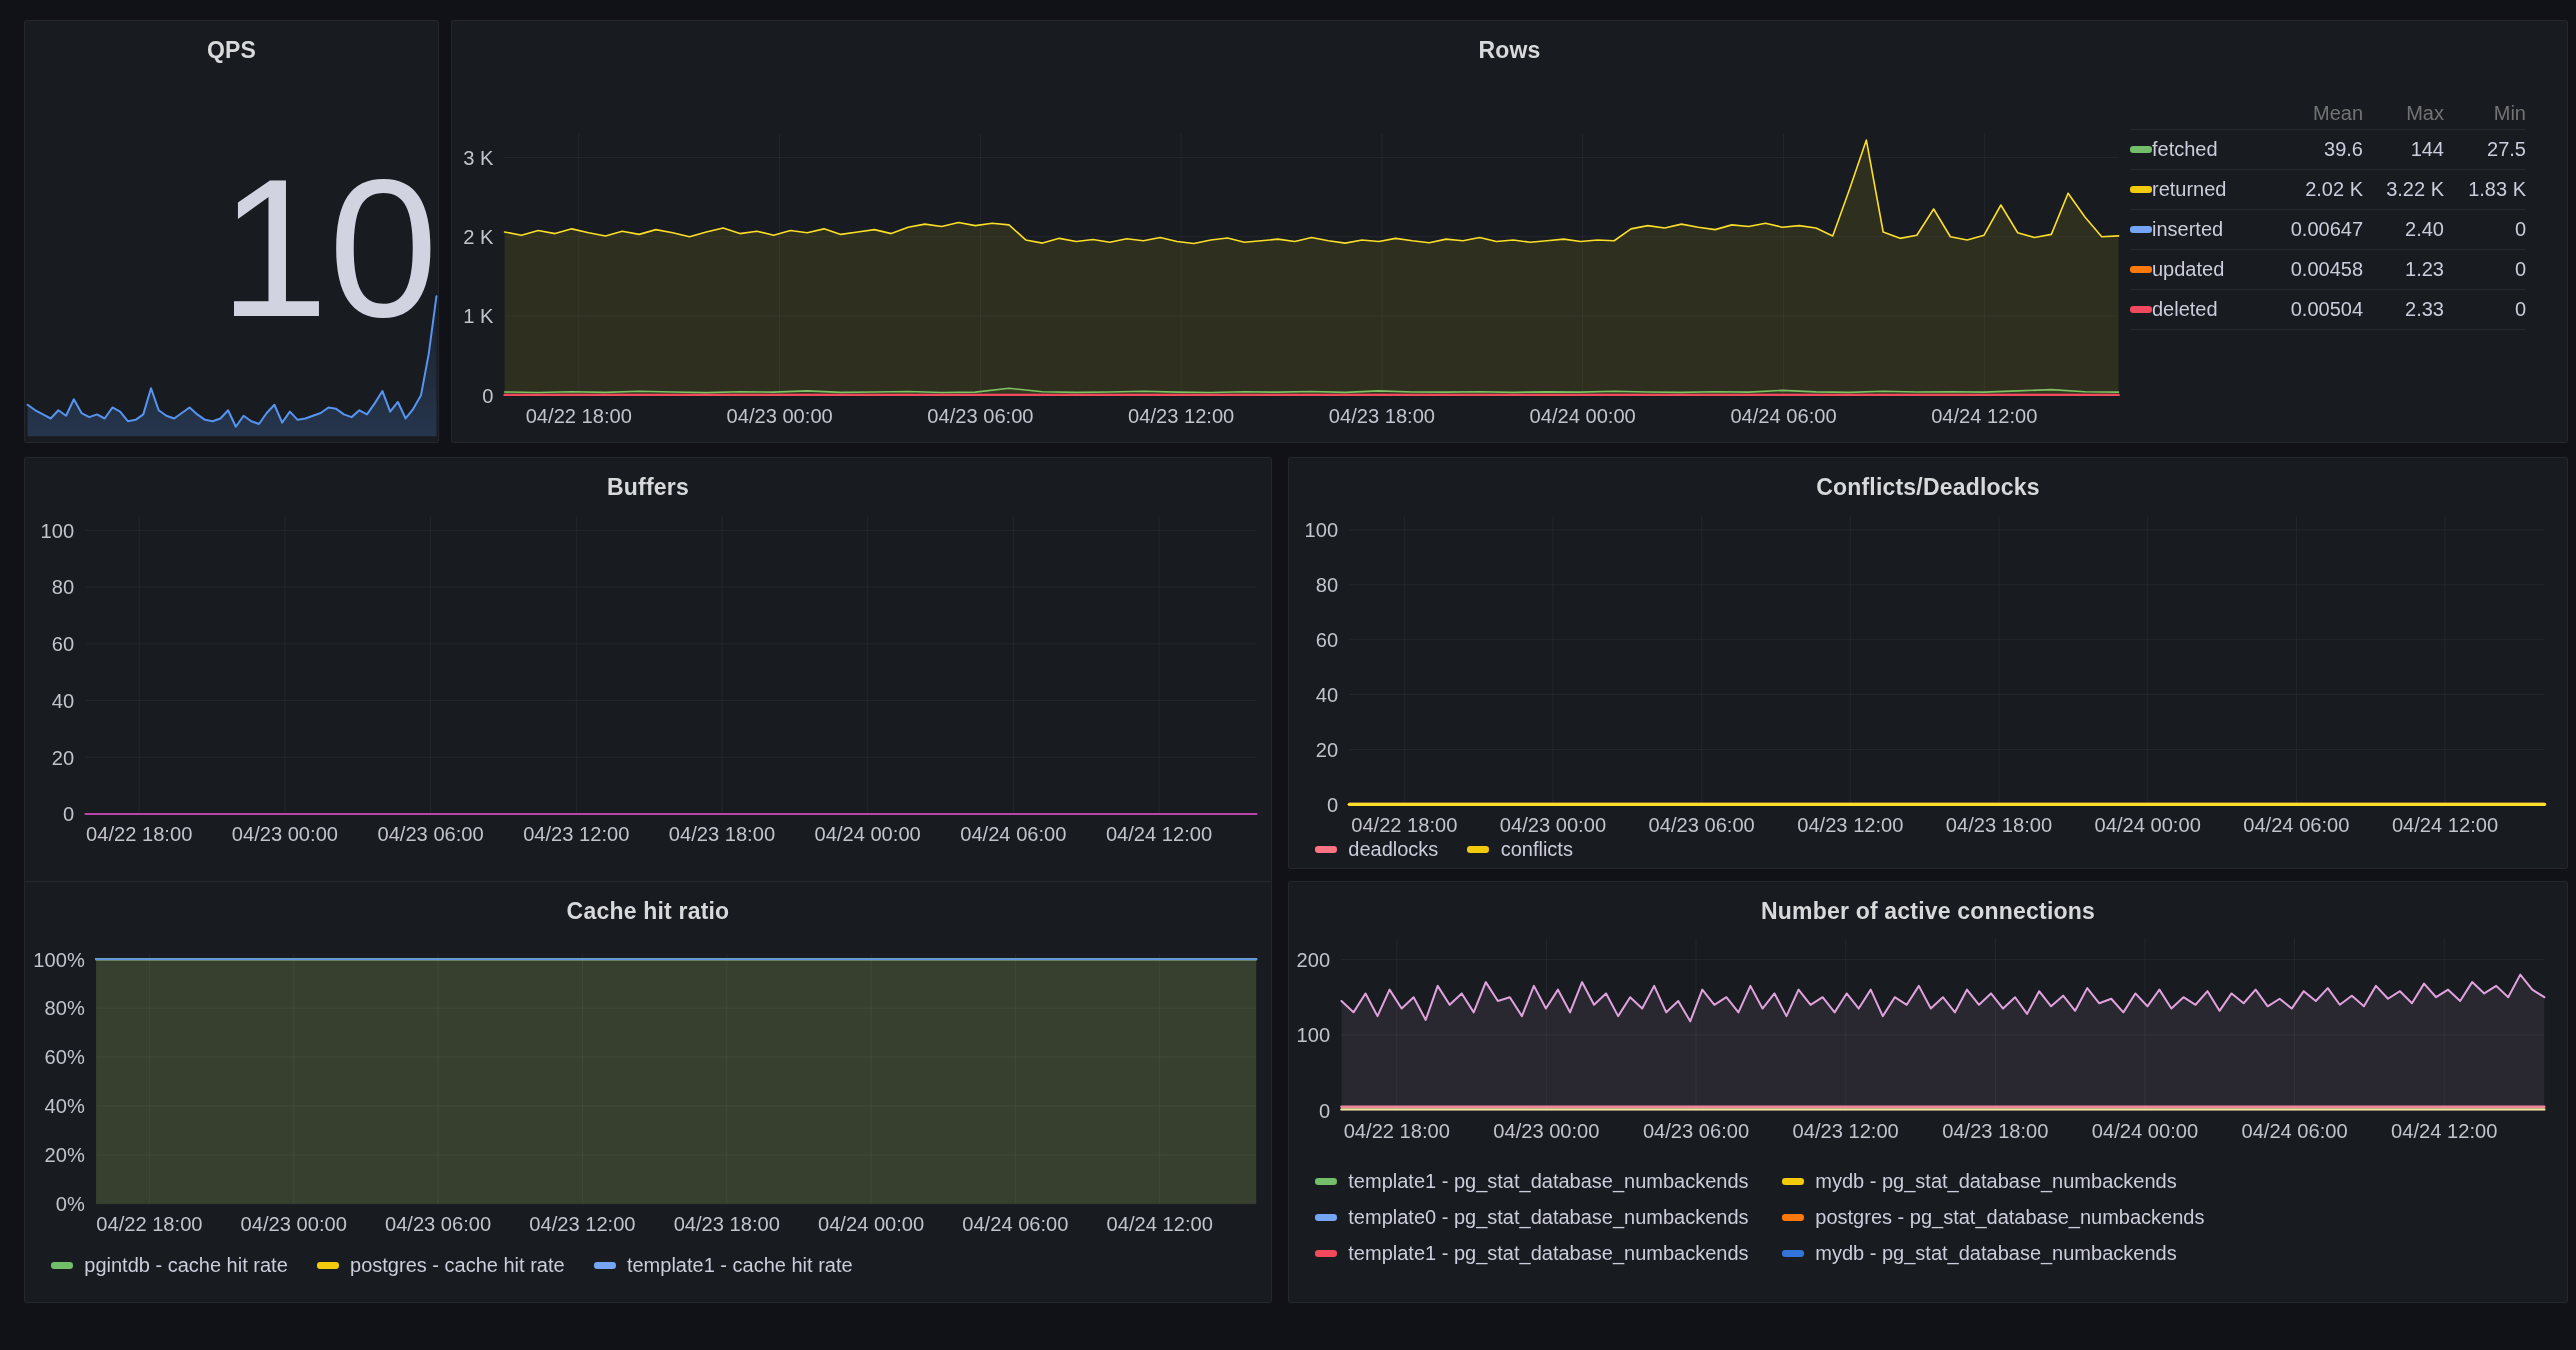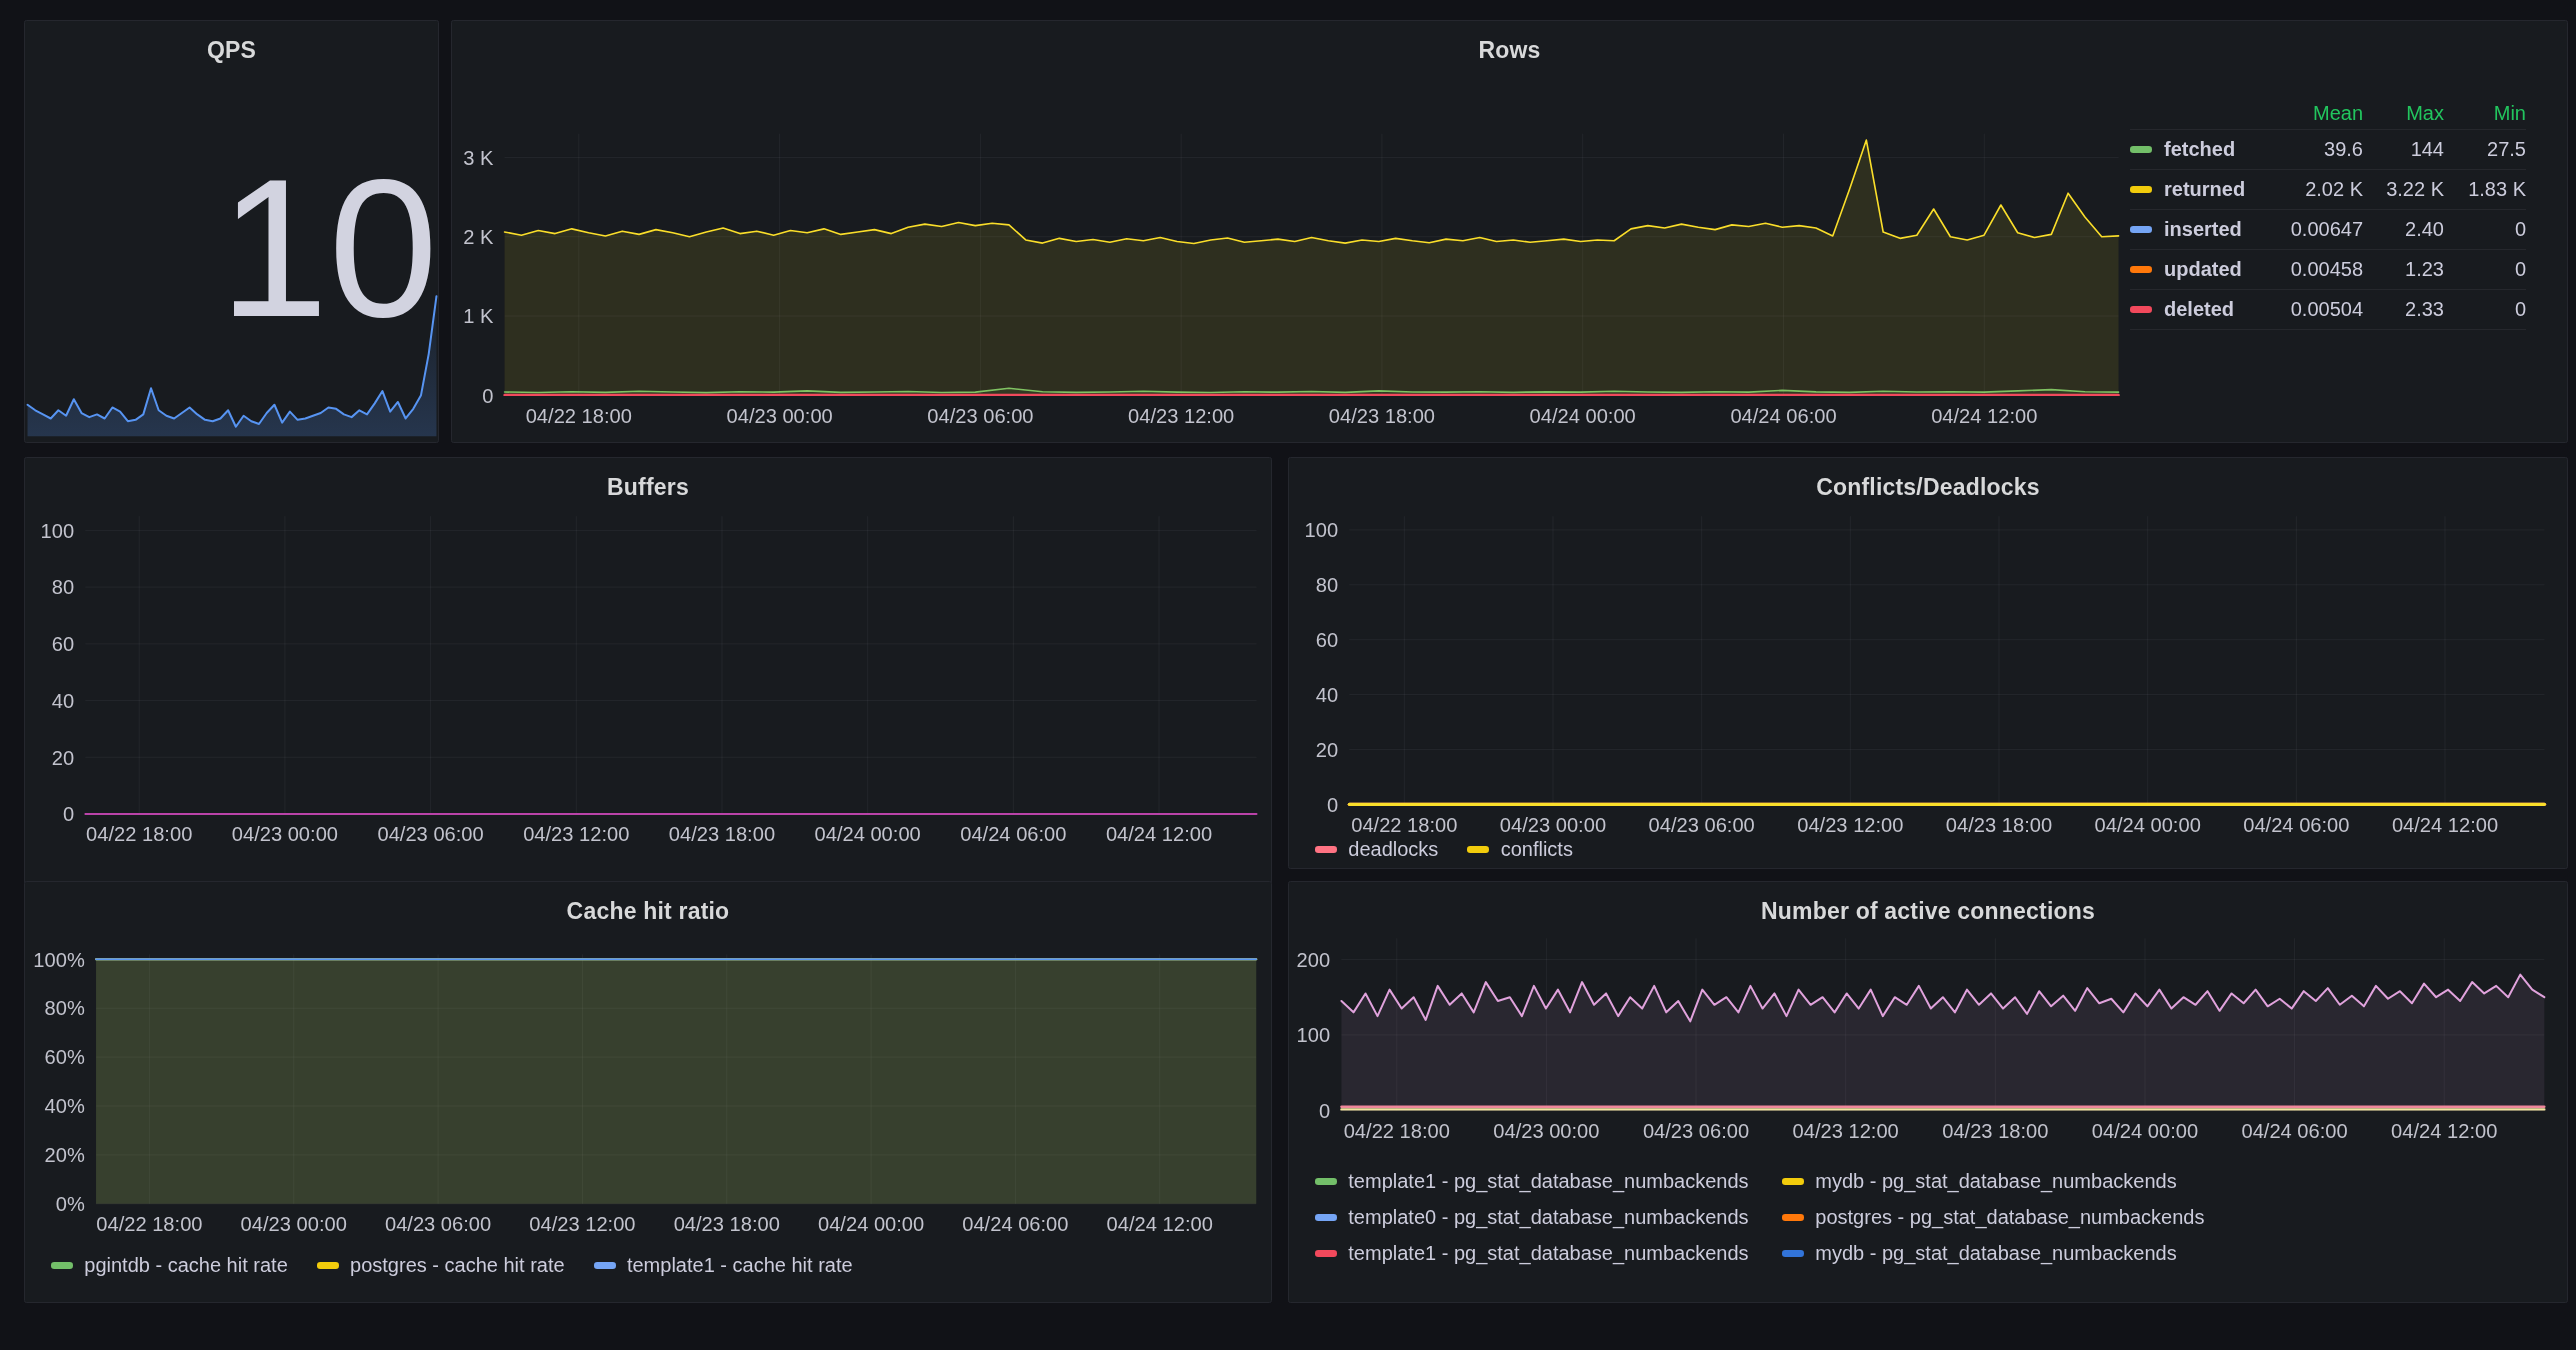--- a/index.html
+++ b/index.html
@@ -13,23 +13,23 @@
   .axis-text{fill:#c2c3cd;font-size:25px;}
   .big-stat{position:absolute;top:129px;left:0;right:0;text-align:right;font-size:197px;font-weight:500;
             color:#d2d3e0;line-height:1;}
   .legend-row{position:absolute;display:flex;gap:29px;align-items:flex-start;}
   .legend-grid{position:absolute;display:grid;grid-template-columns:467px 1fr;row-gap:13px;}
   .legend-item{display:flex;align-items:center;gap:11.3px;font-size:20px;color:#ccccdc;cursor:pointer;white-space:nowrap;}
   .swatch{width:22px;height:7.2px;border-radius:3.2px;display:inline-block;flex:0 0 auto;}
   .stat-table{position:absolute;font-size:20px;color:#ccccdc;}
   .t-row{display:grid;grid-template-columns:1fr 90px 81px 82px;align-items:center;height:39px;
          border-bottom:0.8px solid rgba(204,204,220,0.08);}
-  .t-head{height:31px;border-bottom:0.8px solid rgba(204,204,220,0.08);color:#22c55e;font-weight:500;}
+  .t-head{height:31px;border-bottom:0.8px solid rgba(204,204,220,0.08);color:#737373;font-weight:500;}
   .num{text-align:right;}
-  .lbl-cell{display:flex;align-items:center;gap:12px;cursor:pointer;font-weight:bold;}
+  .lbl-cell{display:flex;align-items:center;gap:0;cursor:pointer;}
 </style>
 </head>
 <body>
 
 <div id="page">
 
   <div class="panel" style="left:24px;top:20px;width:415px;height:423px">
     <div class="panel-title">QPS</div>
     <div class="big-stat">10</div>
     <svg class="chart" width="414" height="421" viewBox="0 0 514 523">

